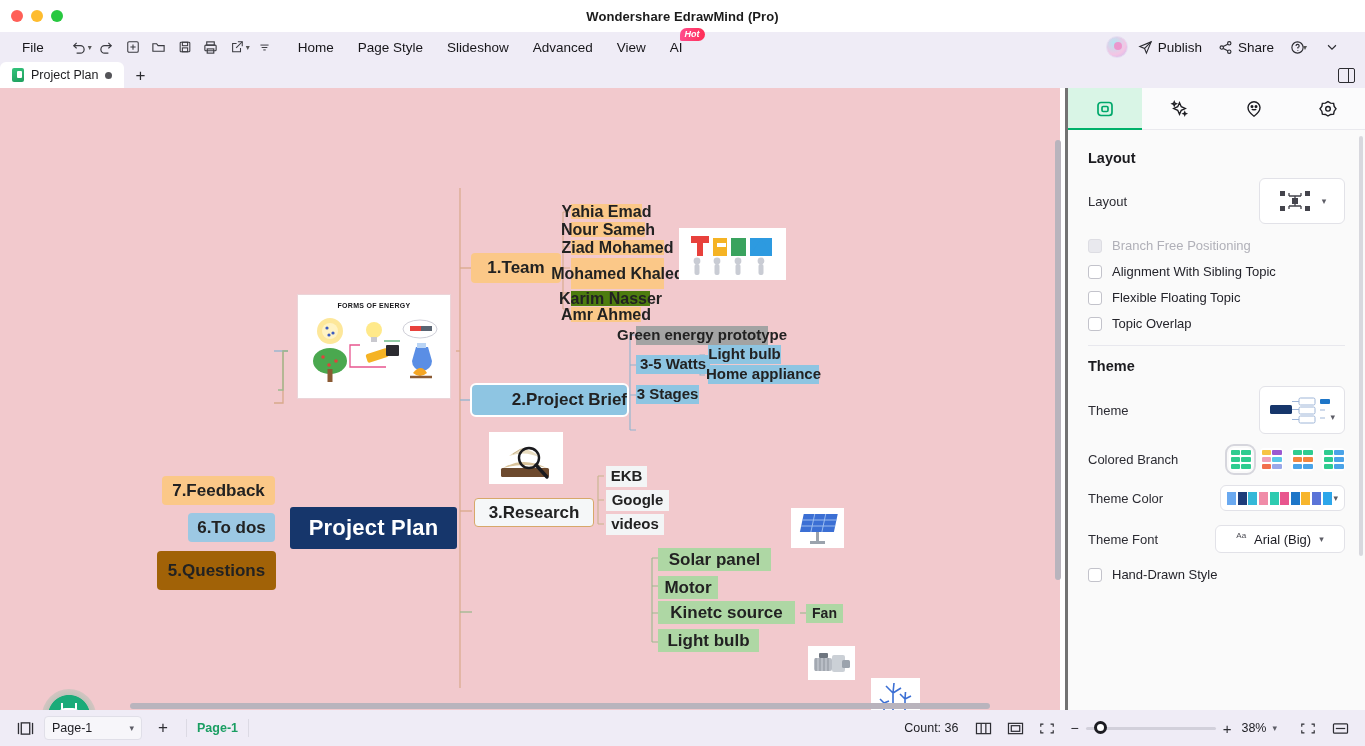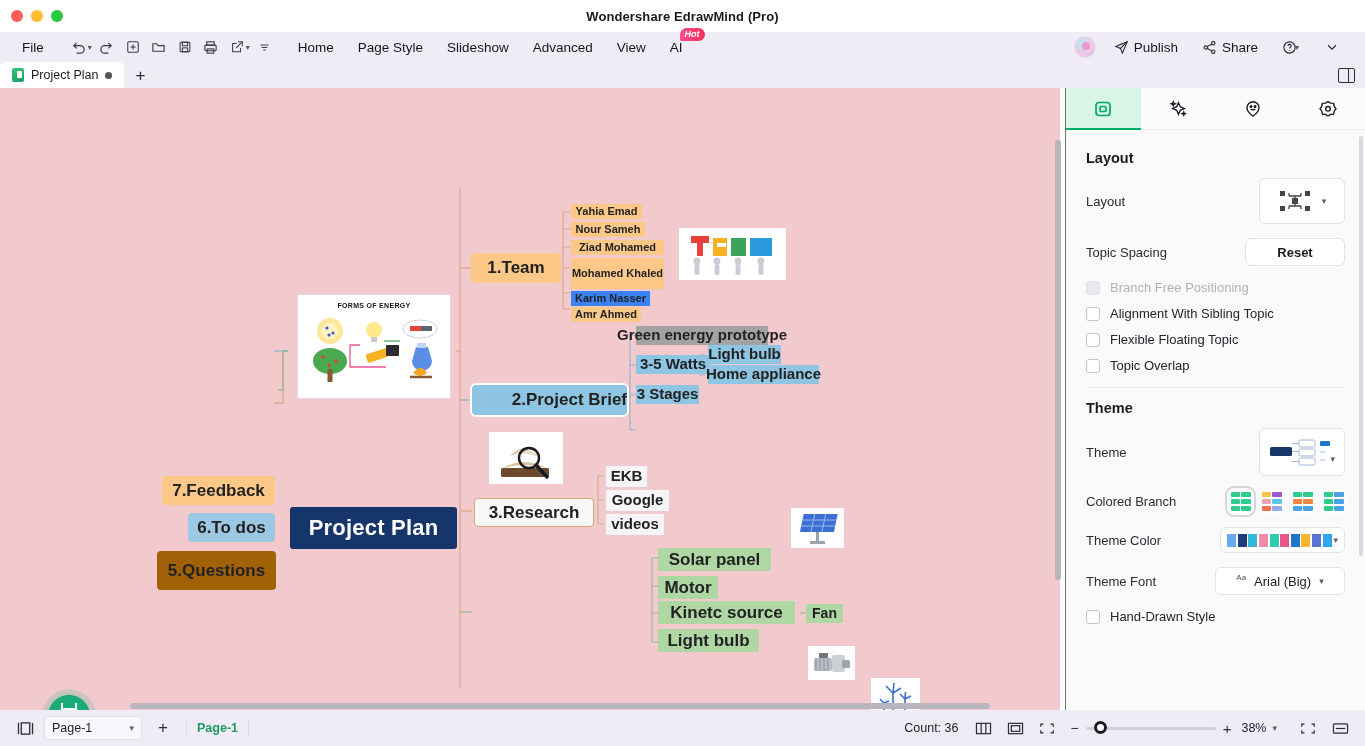--- a/index.html
+++ b/index.html
@@ -30,21 +30,21 @@
     position:absolute; left:0; top:32px; width:1365px; height:30px;
     background:#efecf6; display:flex; align-items:center; padding:0 10px;
   }
   .menu-item {
     font-size:13.5px; color:#17161a; padding:3px 12px; border-radius:4px; cursor:default;
     white-space:nowrap;
   }
   .tb-icon { width:26px; height:24px; display:flex; align-items:center; justify-content:center; color:#3a3a40; }
   .tb-icon svg { display:block; }
   .caret-sm { font-size:8px; color:#555; margin-left:-4px; margin-right:2px; }
-  .menubar-right { margin-left:auto; display:flex; align-items:center; gap:12px; padding-right:10px;}
+  .menubar-right { margin-left:auto; display:flex; align-items:center; gap:4px; padding-right:10px;}
   .ai-wrap { position:relative; padding:3px 10px 3px 12px; }
   .hot-badge {
     position:absolute; right:-12px; top:-7px; background:linear-gradient(90deg,#ff4d8d,#ff2d55);
     color:#fff; font-size:9px; font-weight:bold; font-style:italic; border-radius:7px 7px 7px 2px;
     padding:1px 5px; line-height:1.2;
   }
   .avatar {
     width:22px;height:22px;border-radius:50%;
     background:radial-gradient(circle at 35% 30%, #b6e7f2, #f4c5e4 60%, #cbb8f0);
     border:1px solid #e6def2; position:relative;
@@ -79,33 +79,33 @@
     position:absolute; font-weight:bold; color:#222; white-space:pre;
     display:flex; align-items:center; justify-content:center; text-align:center;
     line-height:1.12;
   }
   .node.sel { outline:2px solid #ffffff; outline-offset:0; box-shadow:0 0 0 1px #b9b9c2;justify-content:flex-end; }
   .central {
     background:#16366b; color:#fff; border-radius:3px;
     font-size:22px; letter-spacing:.2px;
   }
   .lvl1 { border-radius:4px; font-size:17px; }
-  .lvl2 { font-size:11px; }
+  .lvl2 { font-size:16px; }
   .lvl2.big { font-size:15px; }
   .imgbox { position:absolute; background:#fff; overflow:hidden; }
   .connector { position:absolute; }
 
   
   .energy-poster{background:#fff; border:1px solid #ebd4d8;}
   .poster-title{font-size:7px;font-weight:bold;text-align:center;color:#16161a;margin-top:7px;letter-spacing:.3px;}
 
   
   .rightpanel {
     position:absolute; left:1065px; top:88px; width:300px; height:622px;
-    background:#fafafa; border-left:1px solid #737373;
+    background:#fafafa; border-left:3px solid #737373;
   }
   .panel-tabs{display:flex; height:42px; background:#fbfbfc; border-bottom:1px solid #e9e9ee;}
   .ptab{flex:1; display:flex; align-items:center; justify-content:center; position:relative;}
   .ptab.active{background:#d9f5e6;}
   .ptab.active::after{content:"";position:absolute;left:0;right:0;bottom:-1px;height:2.5px;background:#00b16a;}
   .panel-body{padding:16px 20px 0 20px; height:580px; overflow:hidden; position:relative;}
   .sec-title{font-size:14.5px;font-weight:bold;color:#1b1b1f;margin:4px 0 12px;}
   .row{display:flex;align-items:center;margin-bottom:14px;}
   .row-label{font-size:13px;color:#2c2c33;flex:1;}
   .ctl-box{
@@ -380,21 +380,21 @@
       <span>1.Team</span>
     </div>
     <div class="node lvl2" style="left:571px;top:116px;width:71px;height:15px;background:#fbc888;">
       <span>Yahia Emad</span></div>
     <div class="node lvl2" style="left:571px;top:134px;width:74px;height:15px;background:#fbc888;">
       <span>Nour Sameh</span></div>
     <div class="node lvl2" style="left:571px;top:152px;width:93px;height:15px;background:#fbc888;">
       <span>Ziad Mohamed</span></div>
     <div class="node lvl2" style="left:571px;top:170px;width:93px;height:31px;background:#fbc888;">
       <span>Mohamed Khaled</span></div>
-    <div class="node lvl2" style="left:571px;top:203px;width:79px;height:15px;background:#3b82f6;">
+    <div class="node lvl2" style="left:571px;top:203px;width:79px;height:15px;background:#4d7c0f;">
       <span>Karim Nasser</span></div>
     <div class="node lvl2" style="left:571px;top:219px;width:70px;height:15px;background:#fbc888;">
       <span>Amr Ahmed</span></div>
 
     <div class="imgbox" style="left:679px;top:140px;width:107px;height:52px;">
       <svg width="107" height="52" viewBox="0 0 107 52">
         <rect width="107" height="52" fill="#fff"></rect>
         <rect x="12" y="8" width="18" height="7" fill="#e8413c"></rect>
           <rect x="18" y="8" width="6" height="20" fill="#e8413c"></rect>
         <rect x="34" y="10" width="14" height="18" fill="#f5b324"></rect>
@@ -552,24 +552,20 @@
             <rect x="2" y="18" width="5" height="5" fill="#44444c"></rect>
               <rect x="27" y="18" width="5" height="5" fill="#44444c"></rect>
             <rect x="14" y="10" width="6" height="6" fill="#44444c"></rect>
             <path d="M11 8h12M17 8v2M11 8v-3M23 8v-3" stroke="#44444c" stroke-width="1.3" fill="none"></path>
             <path d="M11 18h12M17 18v-2M11 18v3M23 18v3" stroke="#44444c" stroke-width="1.3" fill="none"></path>
           </svg>
           <span class="chev">▾</span>
         </div>
       </div>
 
-      <div class="row">
-        <div class="row-label">Topic Spacing</div>
-        <div class="ctl-box reset-btn">Reset</div>
-      </div>
 
 
       <div class="chk-row">
         <span class="chkbox disabled"></span>
         <span class="chk-lbl disabled">Branch Free Positioning</span>
       </div>
       <div class="chk-row">
         <span class="chkbox"></span>
         <span class="chk-lbl">Alignment With Sibling Topic</span>
       </div>

